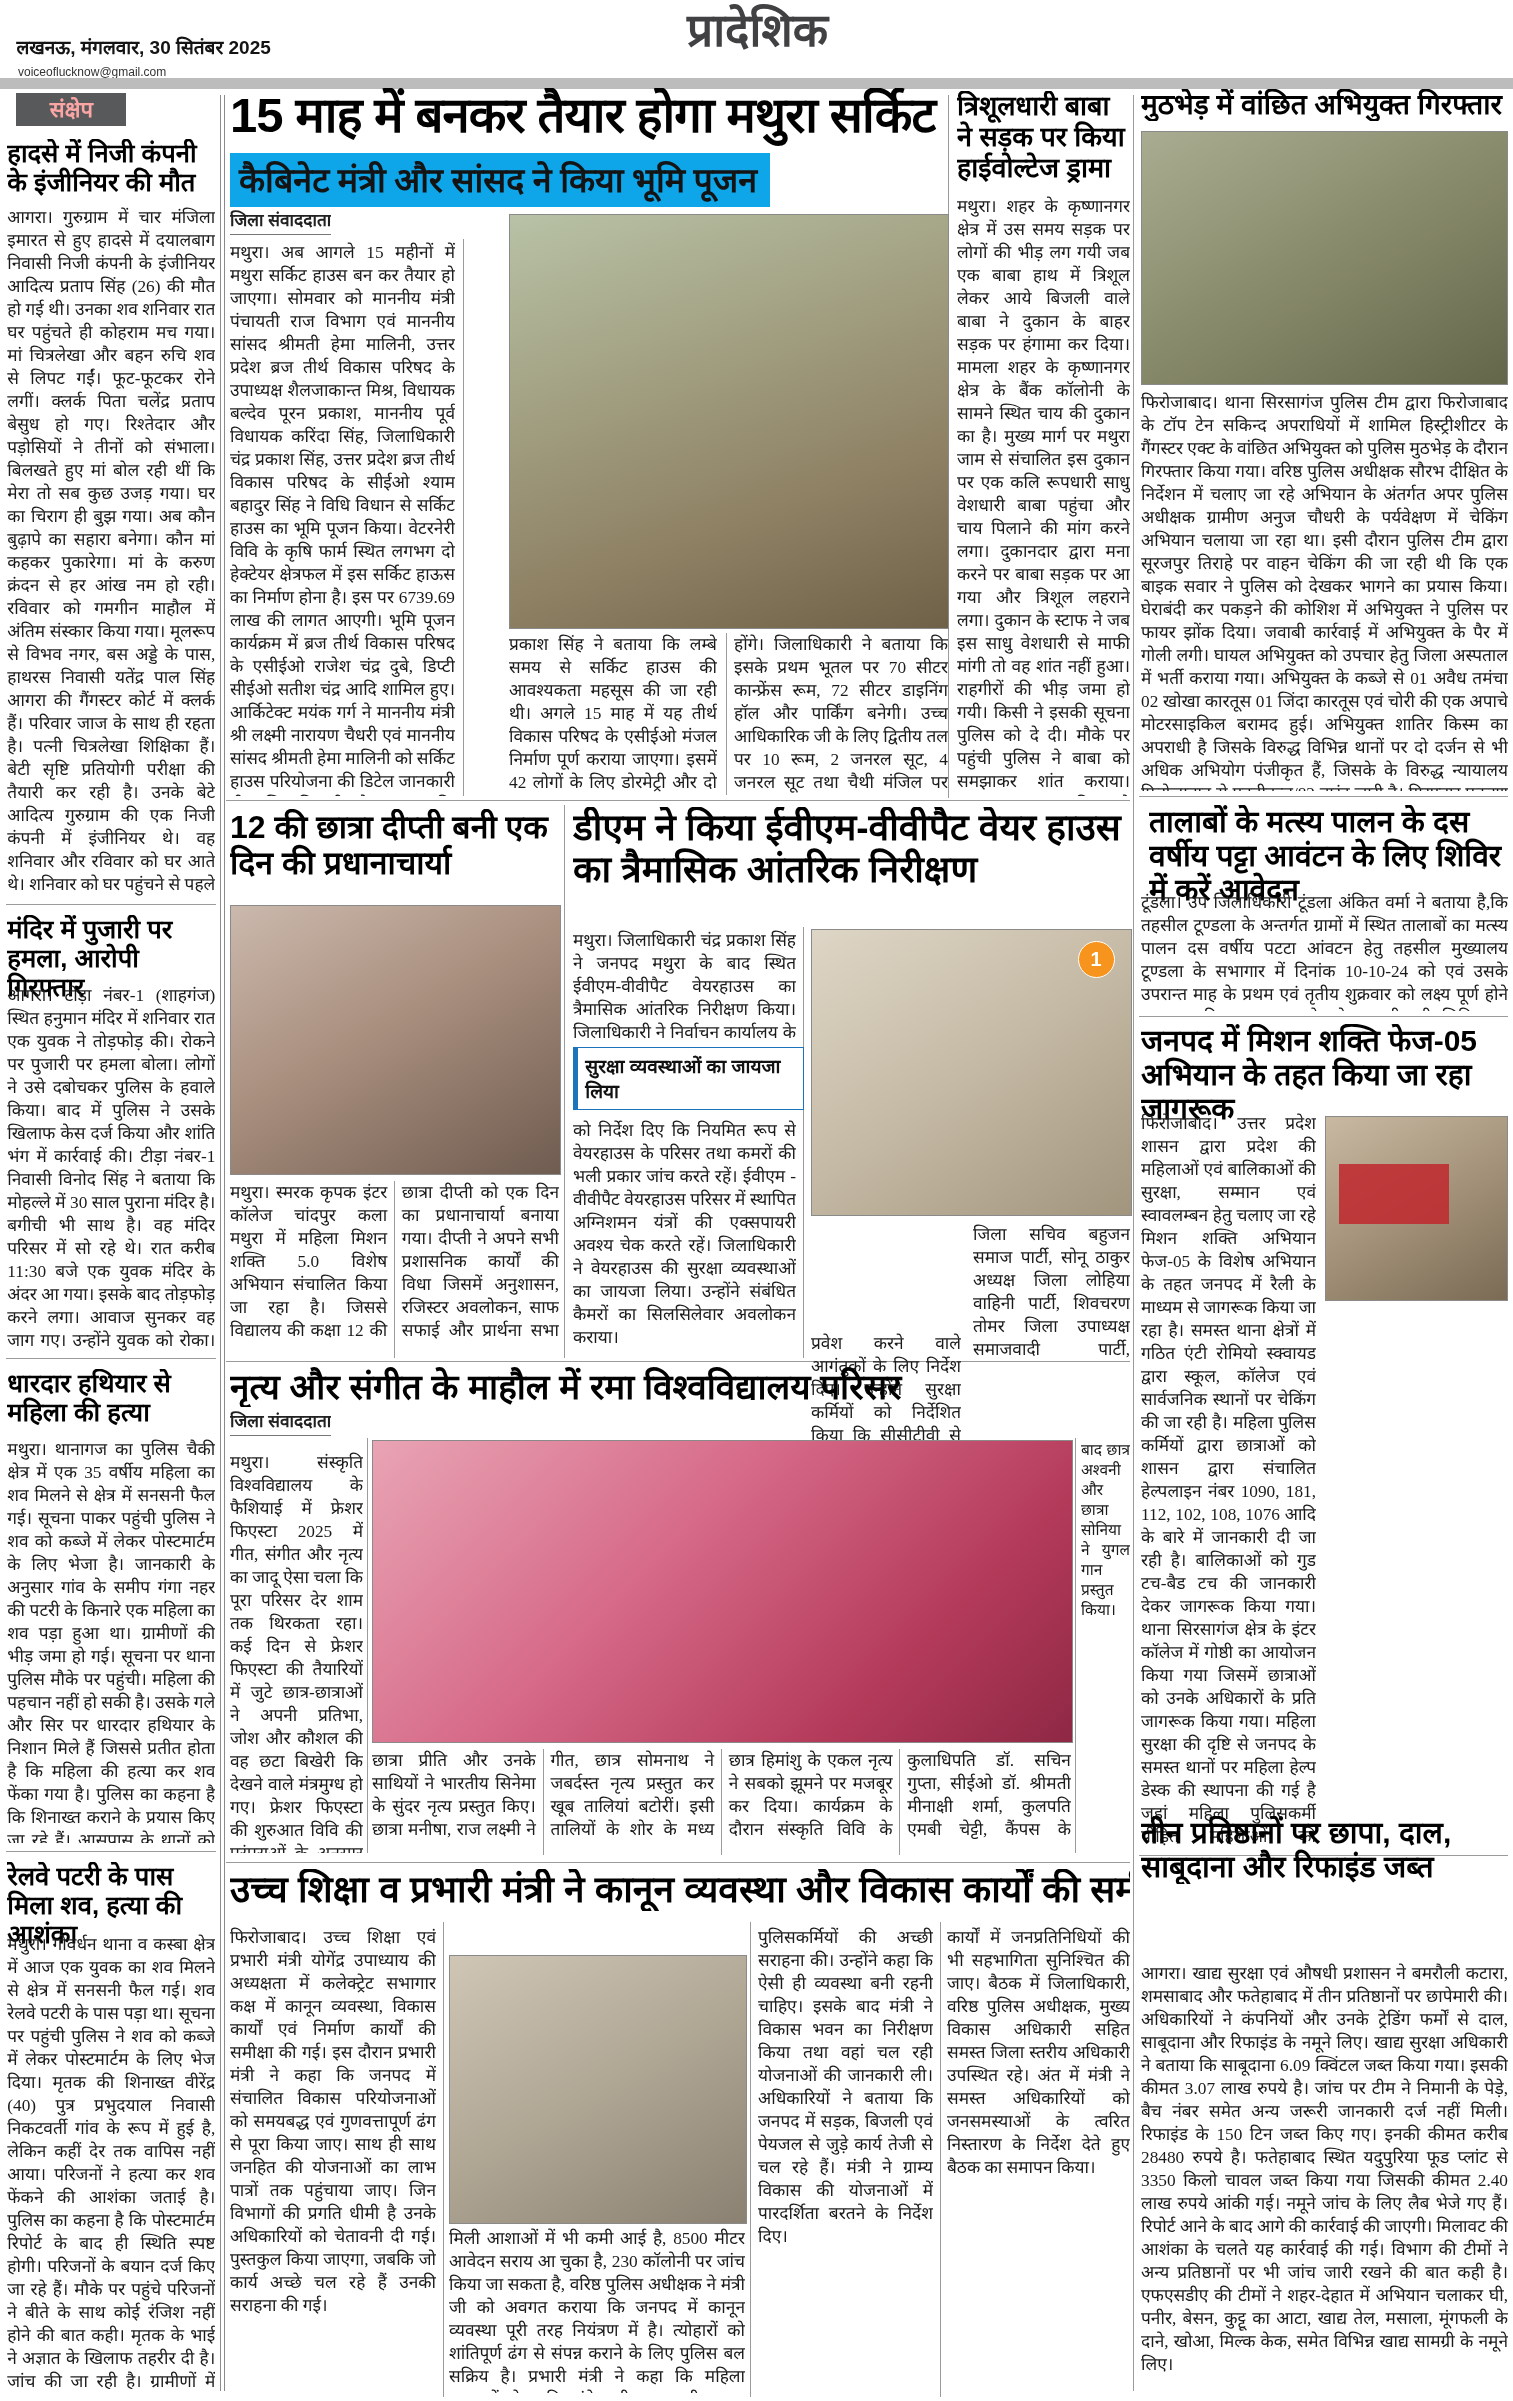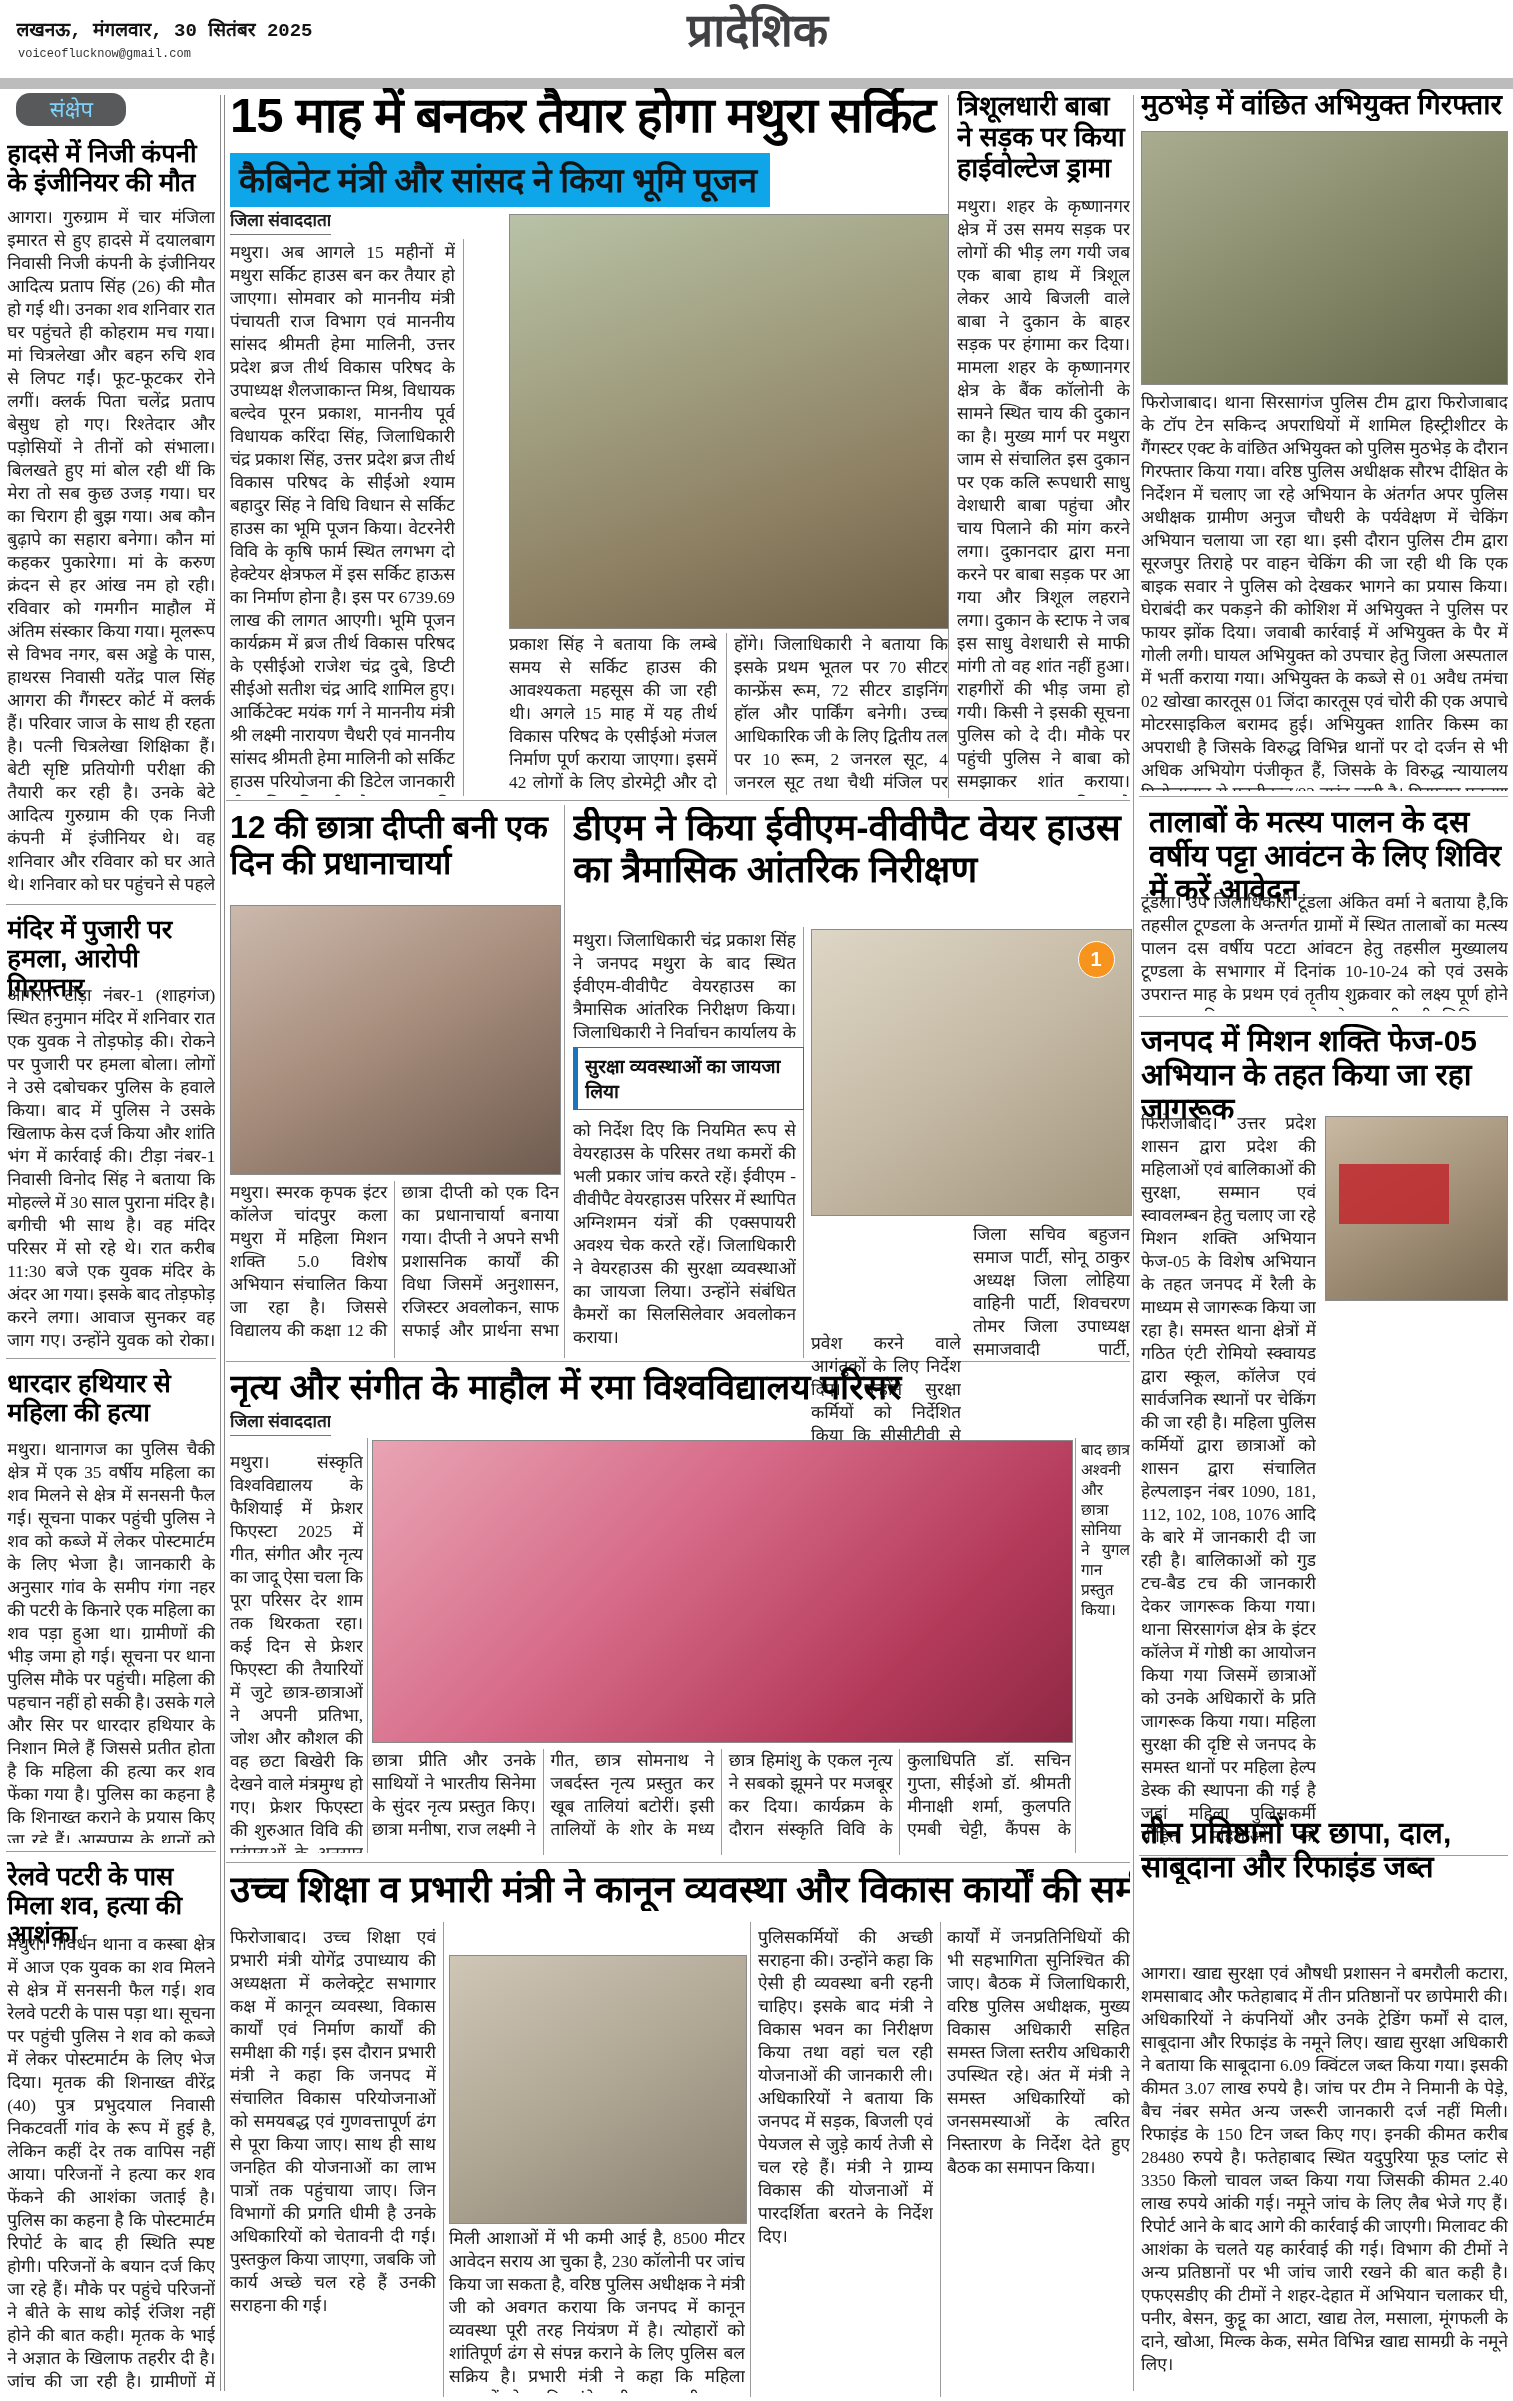--- a/index.html
+++ b/index.html
@@ -2,34 +2,34 @@
 <html style="font-size:14.6px"><head>
 <meta charset="utf-8">
 <style>
   html,body { margin:0; padding:0; background:#dcdcdc; }
   .page {
     position:relative; width:1513px; height:2401px; margin:0 auto;
     background:#ffffff; color:#141414; overflow:hidden;
     font-family:"Liberation Serif","DejaVu Serif",serif;
   }
   .abs { position:absolute; overflow:hidden; }
-  .sans { font-family:Liberation Mono, monospace; }
+  .sans { font-family:Liberation Sans, sans-serif;margin-top:18px; }
   .hl { font-family:"Liberation Sans","DejaVu Sans",sans-serif; font-weight:bold; color:#000; line-height:1.14; }
   .body-text { font-size:17.3px; line-height:23px; text-align:justify; color:#1a1a1a; }
   .body-sm { font-size:15.5px; line-height:20px; text-align:justify; color:#1a1a1a; }
   .byline { font-family:"Liberation Sans","DejaVu Sans",sans-serif; font-weight:bold; font-size:17.3px;
             color:#222; border-bottom:1.8px solid #777; display:inline-block; padding-bottom:2.7px; }
   .photo { border:0.9px solid #8a8a8a; }
   .vrule { width:0.9px; background:#9b9b9b; }
   .vrule-double { width:2.7px; border-left:0.9px solid #8a8a8a; border-right:0.9px solid #8a8a8a; background:#fff; }
   .hrule { height:0.9px; background:#9b9b9b; }
   .cols-2 { column-count:2; column-gap:14.6px; column-rule:0.9px solid #9b9b9b; }
   .cols-4 { column-count:4; column-gap:14.6px; column-rule:0.9px solid #9b9b9b; }
-  .kicker-box { background:#58595b; color:#7dd3fc; text-align:center; font-weight:normal;
-                font-size:22px; line-height:33px;border-radius:14px; }
+  .kicker-box { background:#58595b; color:#fca5a5; text-align:center; font-weight:bold;
+                font-size:22px; line-height:33px; }
   .subhead-band { display:inline-block; background:#0ea5e9; padding:2.7px 12.8px 5.5px 9px;
                   font-size:34px; font-weight:bold; }
   .blue-box { border:0.9px solid #1c75bc; border-left:5.5px solid #1c75bc; padding:5.5px 7.3px;
               font-family:"Liberation Sans","DejaVu Sans",sans-serif; font-weight:bold;
               font-size:19px; line-height:25px; color:#111; }
   .badge { position:absolute; width:35px; height:35px; border-radius:50%; background:#f7941d;
            color:#fff; text-align:center; line-height:35px; font-weight:bold; font-size:20px;
            font-family:"Liberation Sans","DejaVu Sans",sans-serif; border:1.8px solid #fff; }
 </style>
 </head>

